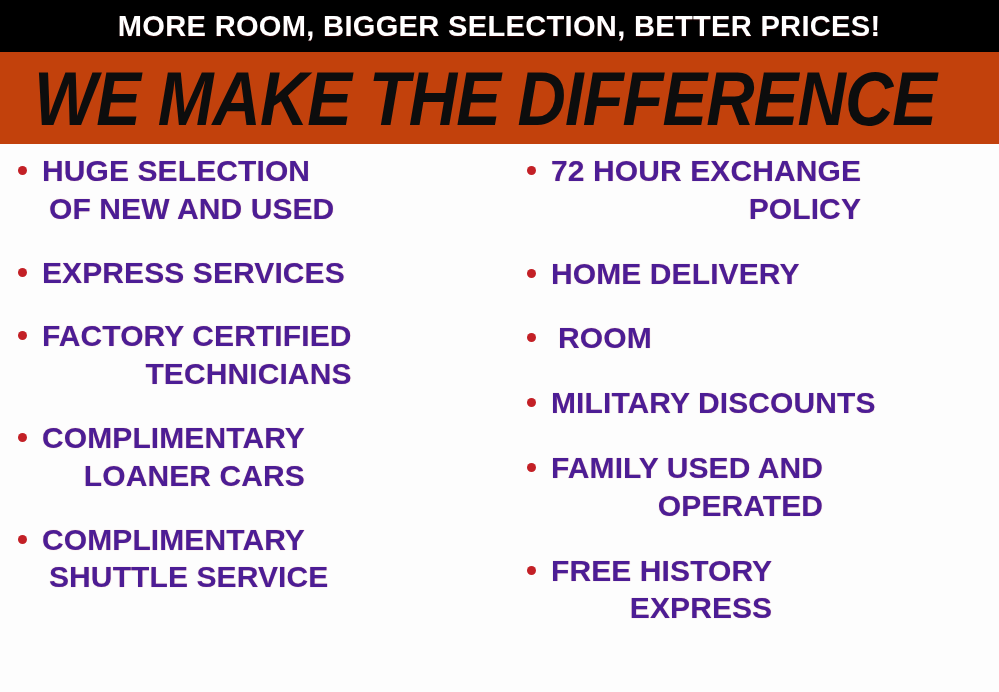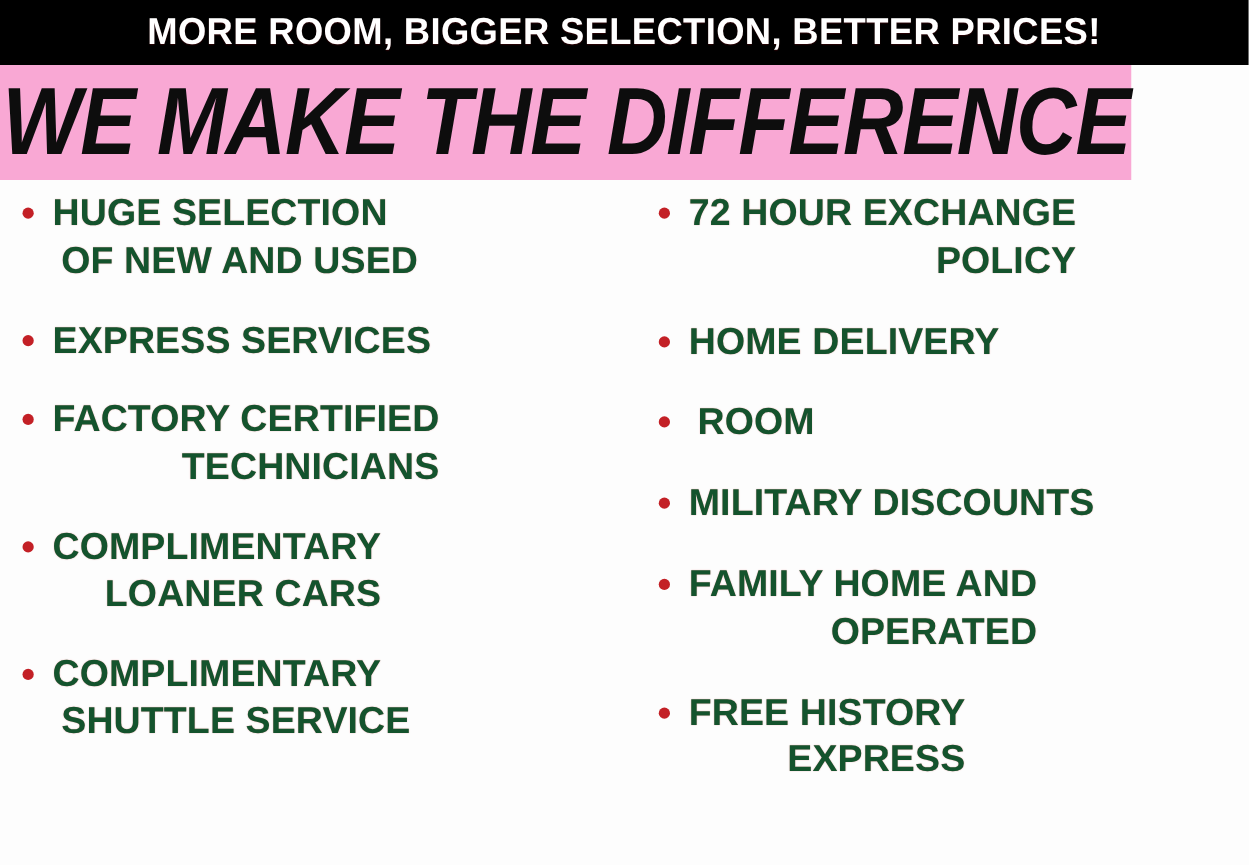--- a/index.html
+++ b/index.html
@@ -28,26 +28,25 @@
     font-weight: bold;
     font-size: 30px;
     letter-spacing: 0.3px;
     line-height: 1;
     transform: scaleX(0.97);
     transform-origin: center;
     white-space: nowrap;
     text-shadow: 0 1px 1px rgba(120, 10, 14, 0.35);
   }
   .title-wrap {
-    width: 905px;
+    width: 999px;
     height: 92px;
     display: flex;
     align-items: center;
-    justify-content: center;
-    background: #f9a8d4;
+    background: #c2410c;
   }
   .title {
     color: #0d0d0d;
     font-family: "Liberation Sans", sans-serif;
     font-weight: bold;
     font-style: italic;
     font-size: 72px;
     line-height: 1;
     letter-spacing: -1px;
     white-space: nowrap;
@@ -82,21 +81,21 @@
   .dot {
     width: 9px;
     height: 9px;
     border-radius: 50%;
     background: #c32026;
     flex: 0 0 auto;
     margin-top: 14px;
     margin-right: 15px;
   }
   .item-text {
-    color: #14532d;
+    color: #4c1d95;
     font-family: "Liberation Sans", sans-serif;
     font-weight: bold;
     font-size: 30px;
     line-height: 1.26;
     letter-spacing: 0.1px;
     text-shadow: 0 0 1px rgba(195, 32, 38, 0.45);
   }
   .item-text .cont {
     display: block;
     padding-left: 7px;
@@ -186,21 +185,21 @@
     <div class="bullet-item">
       <span class="dot"></span>
       <span class="item-text">
         <span>MILITARY DISCOUNTS</span>
       </span>
     </div>
 
     <div class="bullet-item">
       <span class="dot"></span>
       <span class="item-text">
-        <span>FAMILY HOME AND</span>
+        <span>FAMILY USED AND</span>
         <span class="cont">OPERATED</span>
       </span>
     </div>
 
     <div class="bullet-item">
       <span class="dot"></span>
       <span class="item-text">
         <span>FREE HISTORY</span>
         <span class="cont">EXPRESS</span>
       </span>

